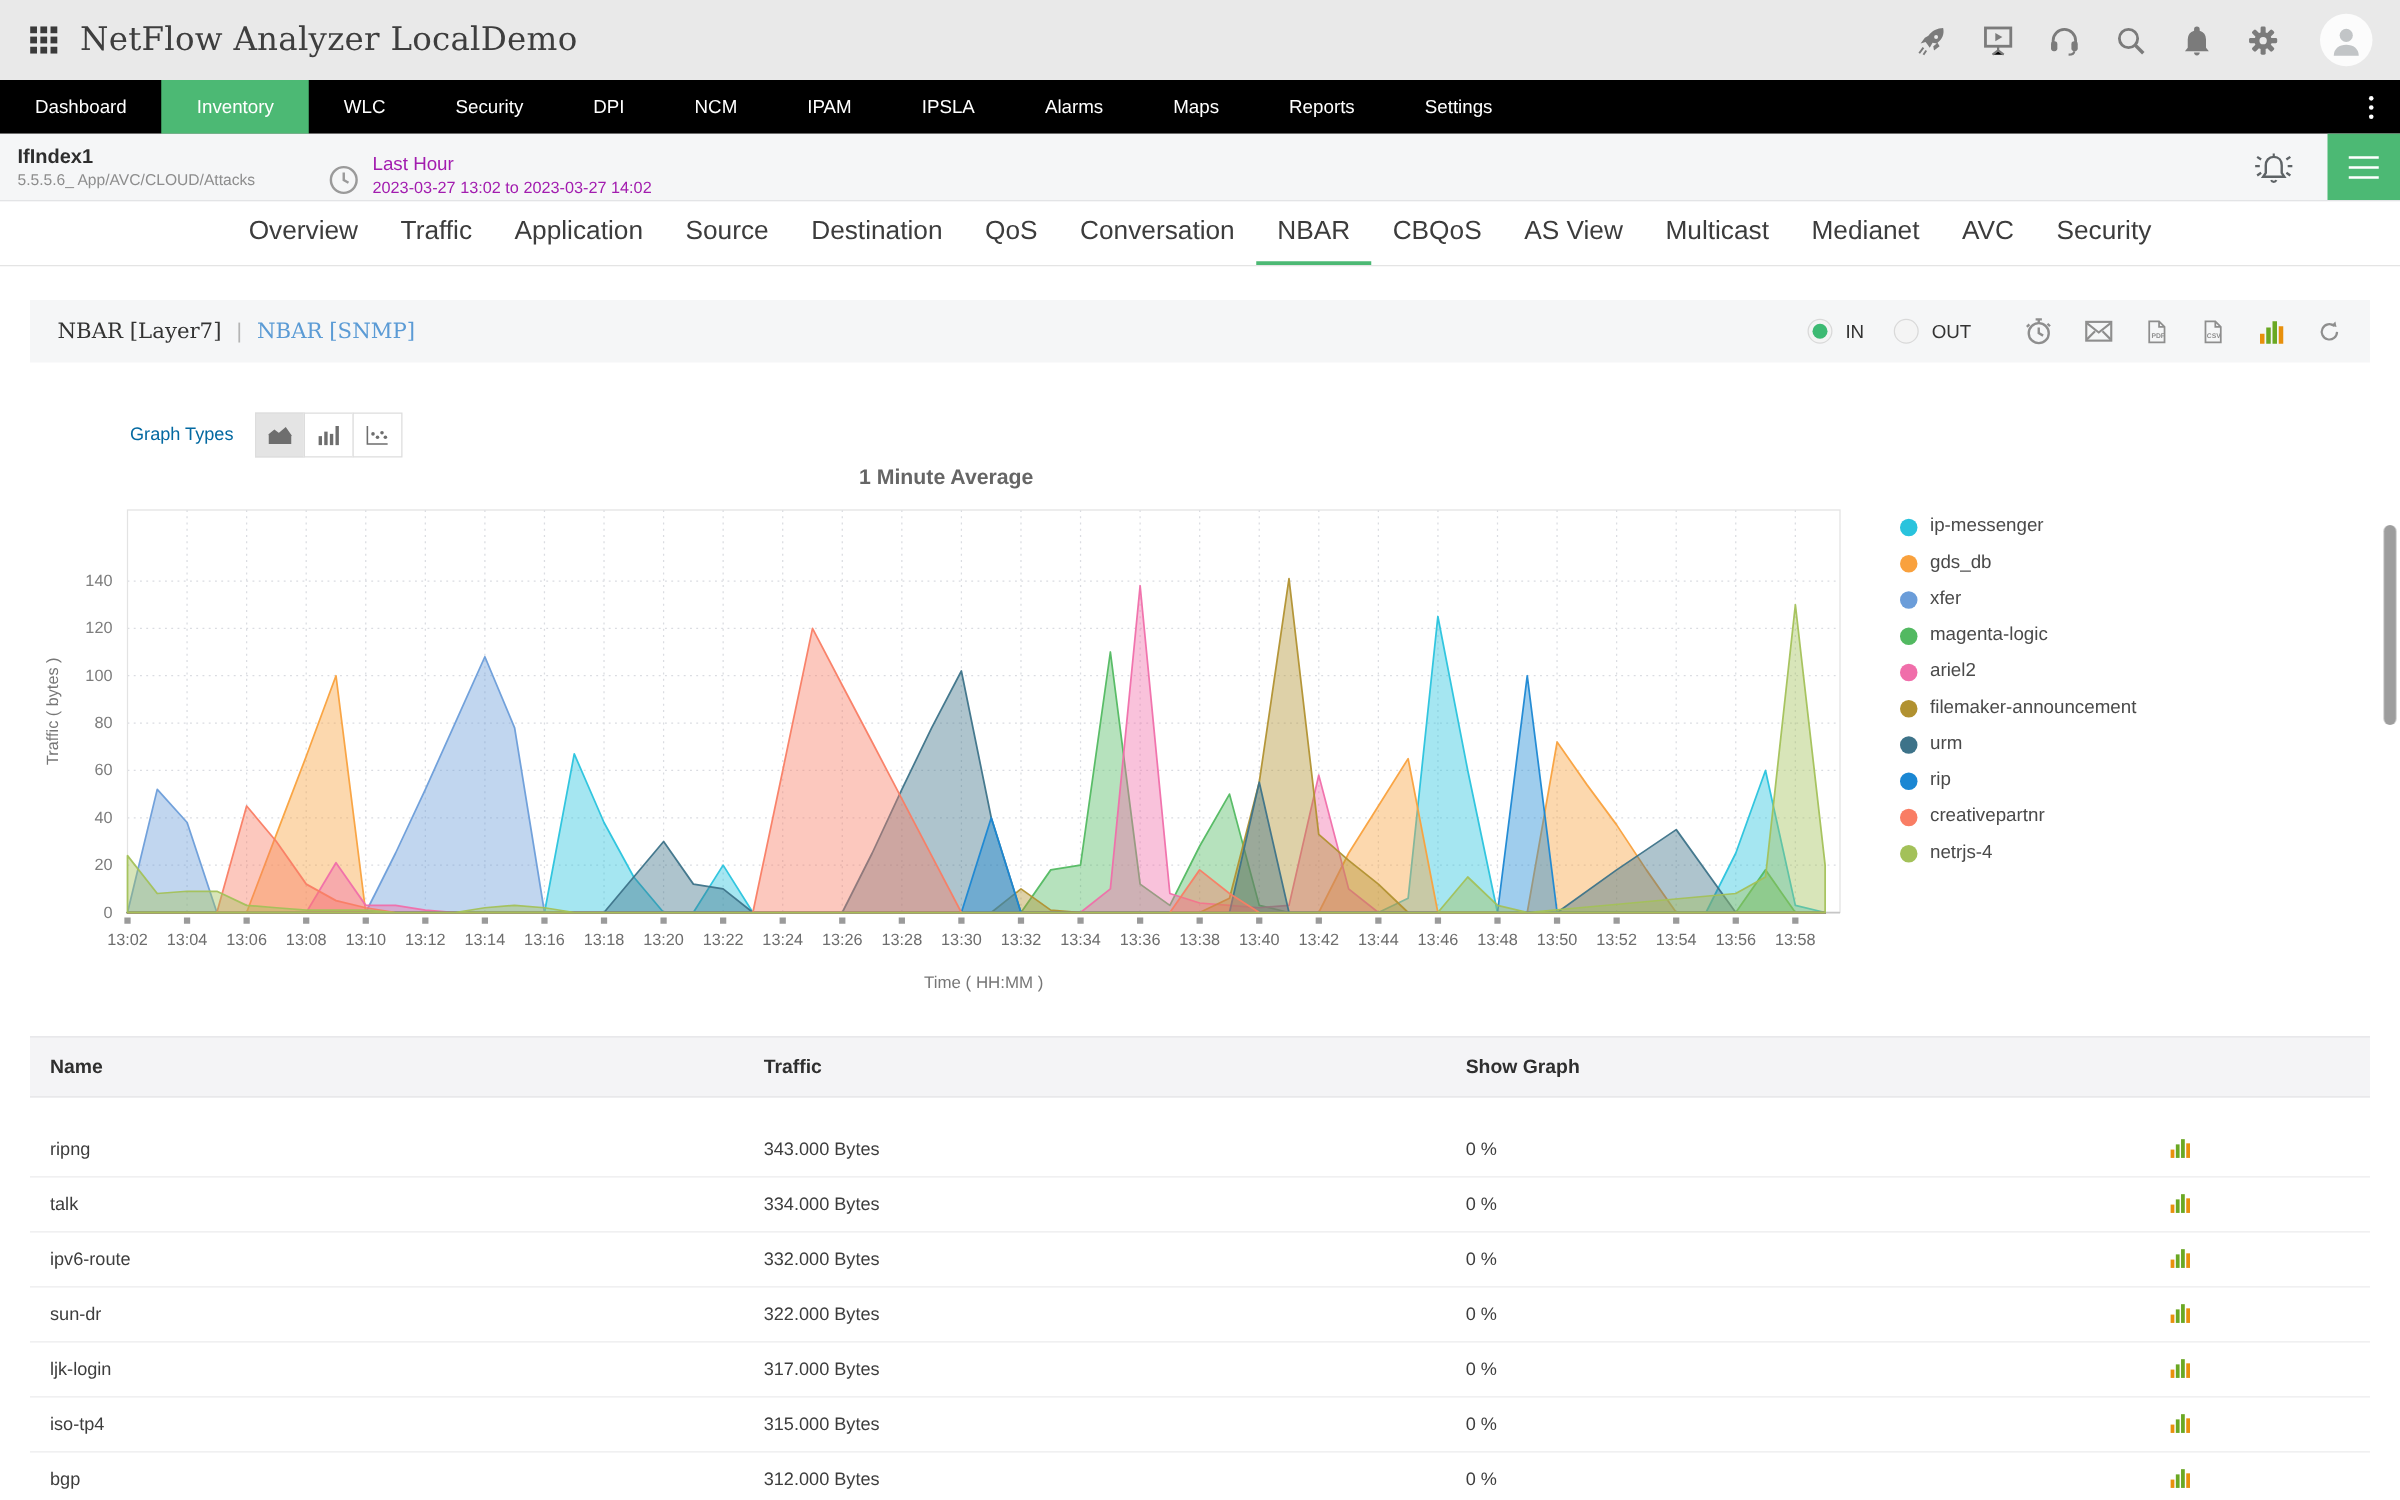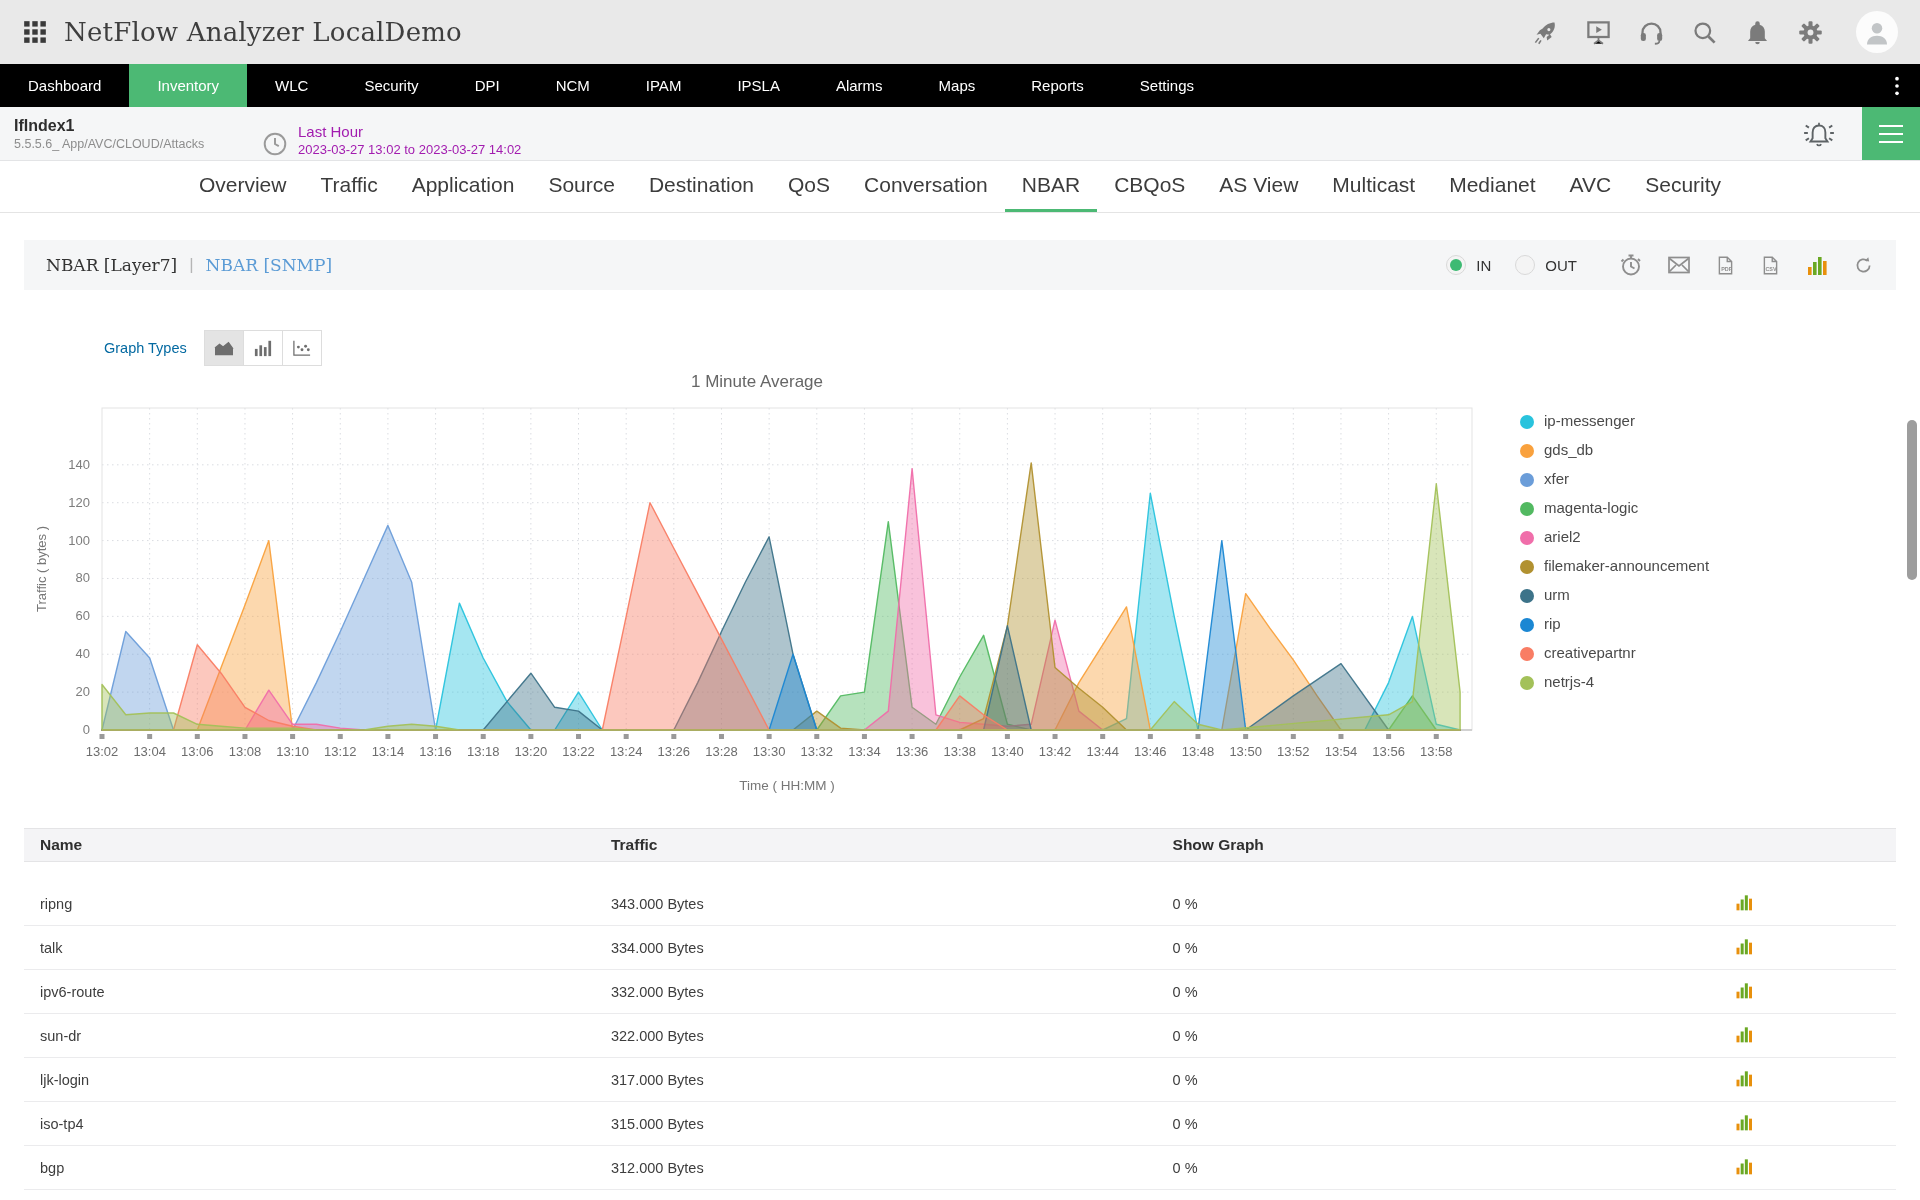--- a/index.html
+++ b/index.html
@@ -60,29 +60,29 @@
   .graph-types { margin-top:40px; display:flex; align-items:center; padding-left:80px; }
   .gt-label { font-size:14.5px; color:#0369a1; margin-right:18px; }
   .gt-group { display:flex; }
   .gt-btn { width:40px; height:36px; border:1px solid #ddd; background:#fff; display:flex; align-items:center; justify-content:center; cursor:pointer; margin-left:-1px; }
   .gt-btn.selected { background:#e4e4e4; }
   .gt-btn svg { width:22px; height:18px; color:#6e6e6e; }
 
   
   .chart-wrap { display:flex; margin-top:6px; }
   .chart-col { width:1466px; }
-  .chart-title { text-align:center; font-size:17px; color:#666; margin-bottom:2px; }
+  .chart-title { text-align:center; font-size:17px; color:#666; margin-bottom:2px;font-weight:bold; }
   .legend { margin-left:30px; padding-top:40px; list-style:none; }
   .legend li { display:flex; align-items:flex-end; margin-bottom:12px; cursor:pointer; }
   .legend .dot { width:14px; height:14px; border-radius:50%; margin-right:10px; flex:0 0 auto; }
   .legend .lbl { font-size:15px; color:#4a4a4a; }
 
   
   .nbar-table { margin-top:12px; }
-  .thead { display:grid; grid-template-columns:30.5% 30% 30% 9.5%; height:34px; align-items:center;
+  .thead { display:grid; grid-template-columns:30.5% 30% 30% 9.5%; height:49px; align-items:center;
     background:#f4f4f6; border-top:1px solid #e4e4e6; border-bottom:1px solid #e4e4e6; }
   .thead .th { font-size:15.5px; font-weight:bold; color:#2f2f2f; padding-left:16px; }
   .tbody { padding-top:20px; }
   .trow { display:grid; grid-template-columns:30.5% 30% 30% 9.5%; height:44px; align-items:center; border-bottom:1px solid #ebebed; }
   .trow .td { font-size:14.5px; color:#3d3d3d; padding-left:16px; }
   .bars-icon { width:20px; height:20px; cursor:pointer; }
 
   
   .scrollbar-track { position:fixed; right:2px; top:0; width:12px; height:1200px; }
   .scrollbar-thumb { position:absolute; top:420px; right:1px; width:10px; height:160px; border-radius:6px; background:#9d9d9d; cursor:grab; }

